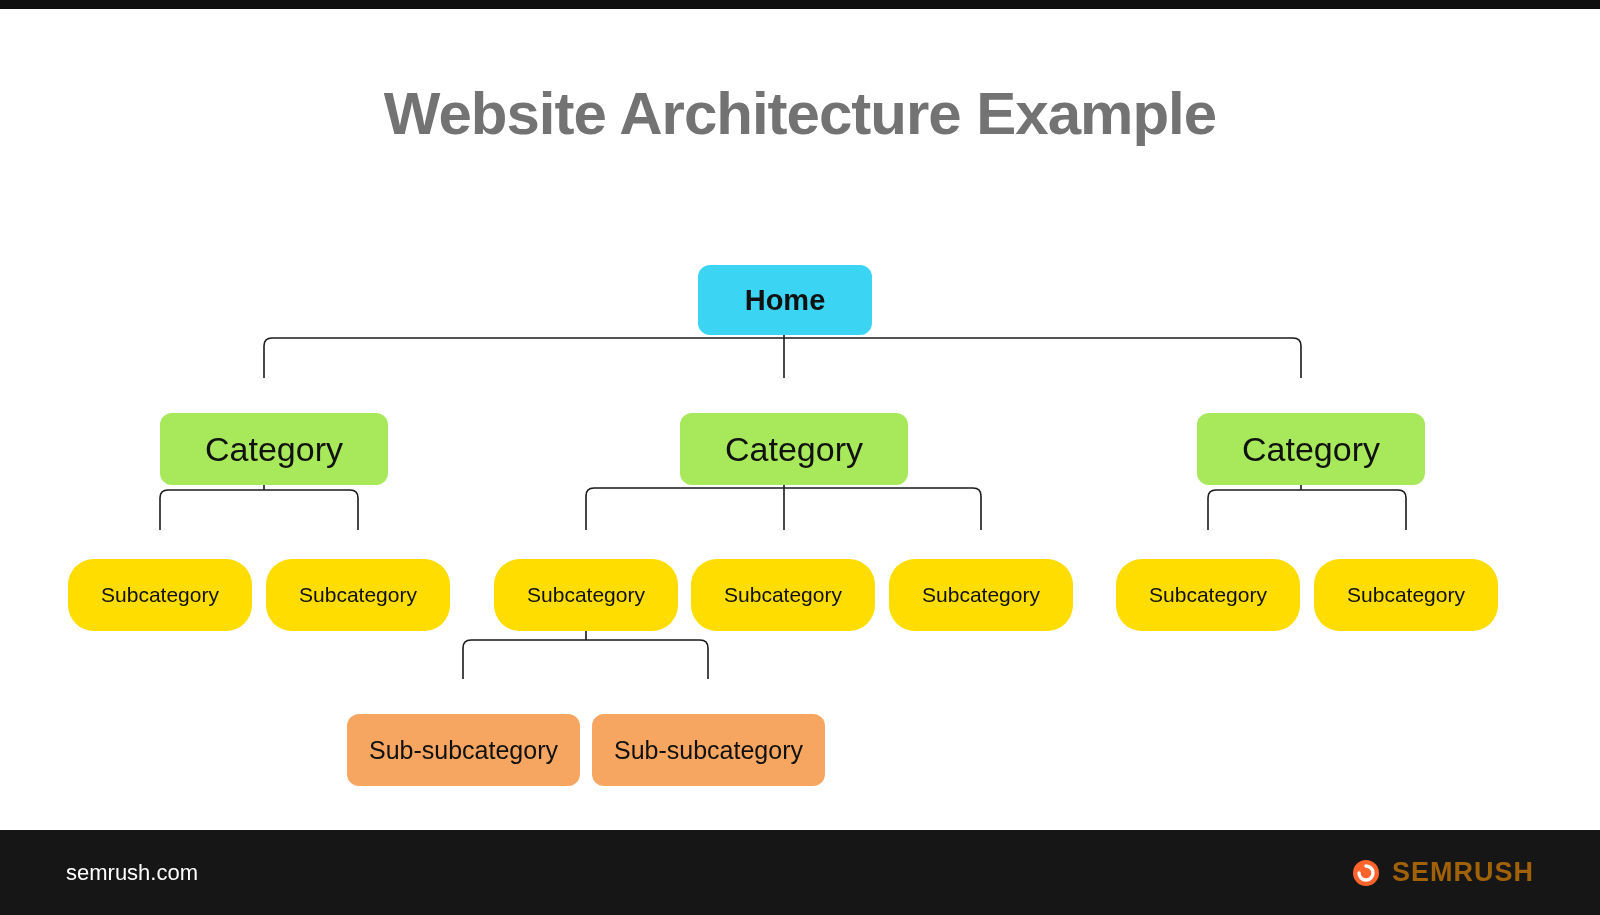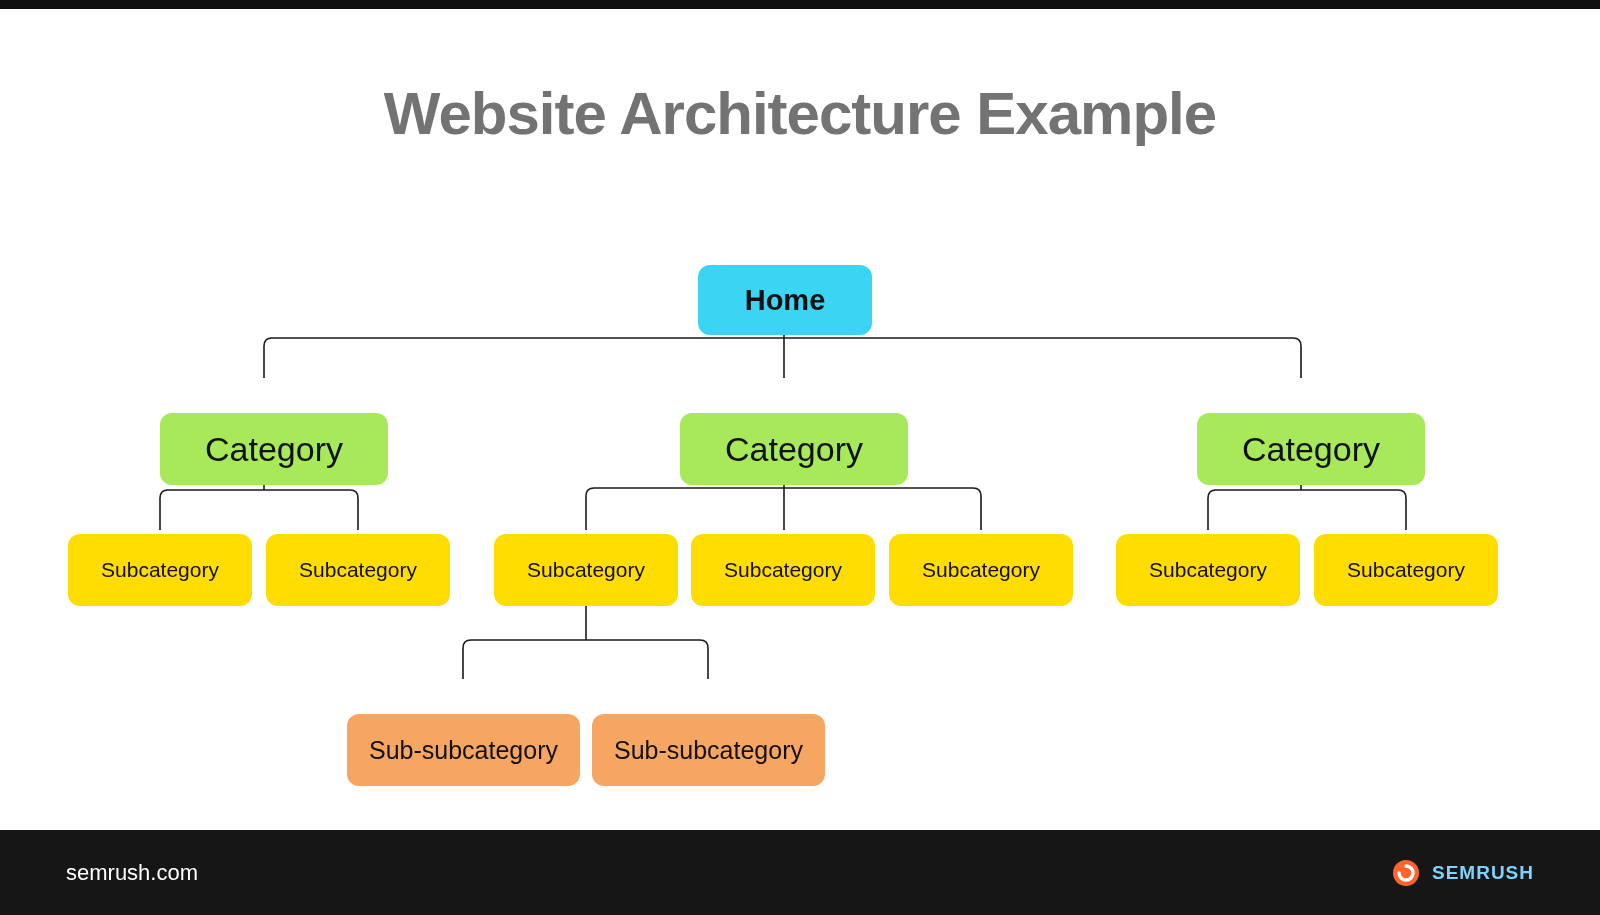--- a/index.html
+++ b/index.html
@@ -59,21 +59,22 @@
     background: #a7e95b;
     font-size: 34px;
   }
   .cat-0 { left: 160px; top: 378px; }
   .cat-1 { left: 680px; top: 378px; }
   .cat-2 { left: 1197px; top: 378px; }
   .node-sub {
     width: 184px; height: 72px;
     background: #ffdd00;
     font-size: 21px;
-    top: 499px;
+    top: 524px;
+    border-radius: 26px;
   }
   .sub-0 { left: 68px; }
   .sub-1 { left: 266px; }
   .sub-2 { left: 494px; }
   .sub-3 { left: 691px; }
   .sub-4 { left: 889px; }
   .sub-5 { left: 1116px; }
   .sub-6 { left: 1314px; }
   .node-subsub {
     width: 233px; height: 72px;
@@ -98,22 +99,22 @@
   .footer-site {
     color: #ffffff;
     font-size: 22px;
   }
   .footer-brand {
     display: flex;
     align-items: center;
     gap: 10px;
   }
   .brand-text {
-    color: #7dd3fc;
-    font-size: 19px;
+    color: #a16207;
+    font-size: 27px;
     font-weight: 700;
     letter-spacing: 1px;
   }
 </style>
 </head>
 <body>
 
 <div class="canvas">
 
   <div class="top-strip"></div>

